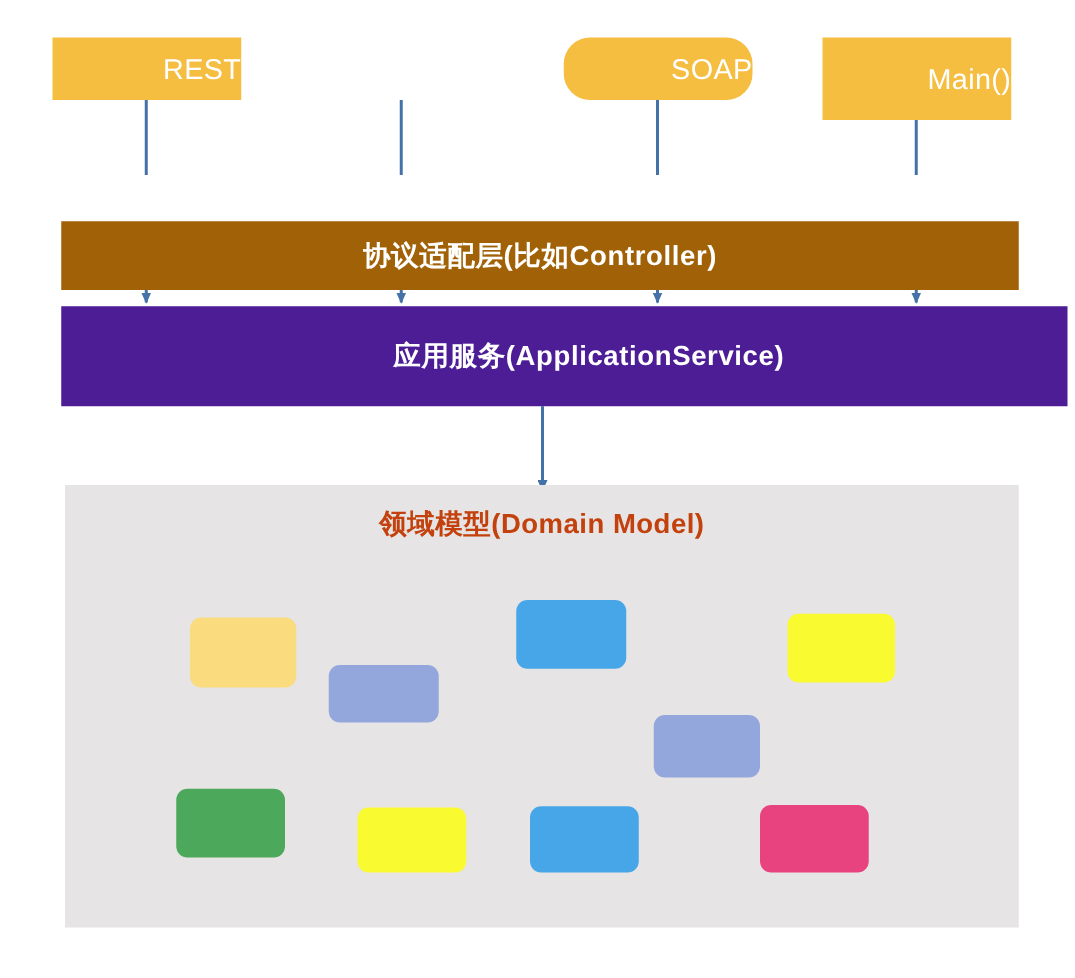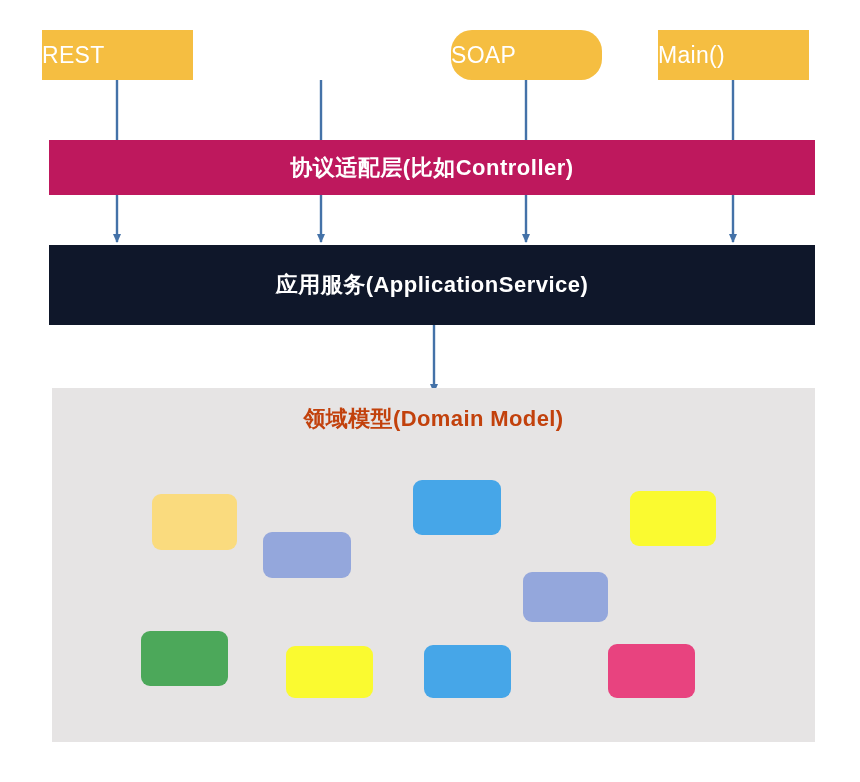--- a/index.html
+++ b/index.html
@@ -23,40 +23,42 @@
     top: 0;
     width: 860px;
     height: 782px;
     pointer-events: none;
   }
   .entry-box {
     position: absolute;
     background: #F5BE41;
     display: flex;
     align-items: center;
-    justify-content: flex-start;
+    justify-content: flex-end;
     color: #ffffff;
     font-size: 23px;
     letter-spacing: 0.3px;
   }
   .layer-bar {
     position: absolute;
     display: flex;
     align-items: center;
     justify-content: center;
     color: #ffffff;
     font-size: 22px;
     font-weight: bold;
     letter-spacing: 0.5px;
   }
   .layer-bar.adapter {
-    background: #be185d;
+    background: #a16207;
+    margin-top: 37px;
   }
   .layer-bar.appservice {
-    background: #0f172a;
+    background: #4c1d95;
+    padding-left: 39px;
   }
   #domain-panel {
     position: absolute;
     left: 52px;
     top: 388px;
     width: 763px;
     height: 354px;
     background: #E6E4E4;
   }
   #domain-title {
@@ -117,21 +119,21 @@
       <line x1="606" y1="671" x2="516" y2="671"></line>
     </g>
   </svg>
 
   <div class="entry-box" style="left:42px; top:30px; width:151px; height:50px;">
     <span>REST</span>
   </div>
   <div class="entry-box" style="left:451px; top:30px; width:151px; height:50px;border-radius:21px;">
     <span>SOAP</span>
   </div>
-  <div class="entry-box" style="left:658px; top:30px; width:151px; height:50px;">
+  <div class="entry-box" style="left:658px; top:30px; width:151px; height:66px;">
     <span>Main()</span>
   </div>
 
   <div class="layer-bar adapter" style="left:49px; top:140px; width:766px; height:55px;">
     <span>协议适配层(比如Controller)</span>
   </div>
   <div class="layer-bar appservice" style="left:49px; top:245px; width:766px; height:80px;">
     <span>应用服务(ApplicationService)</span>
   </div>
 

